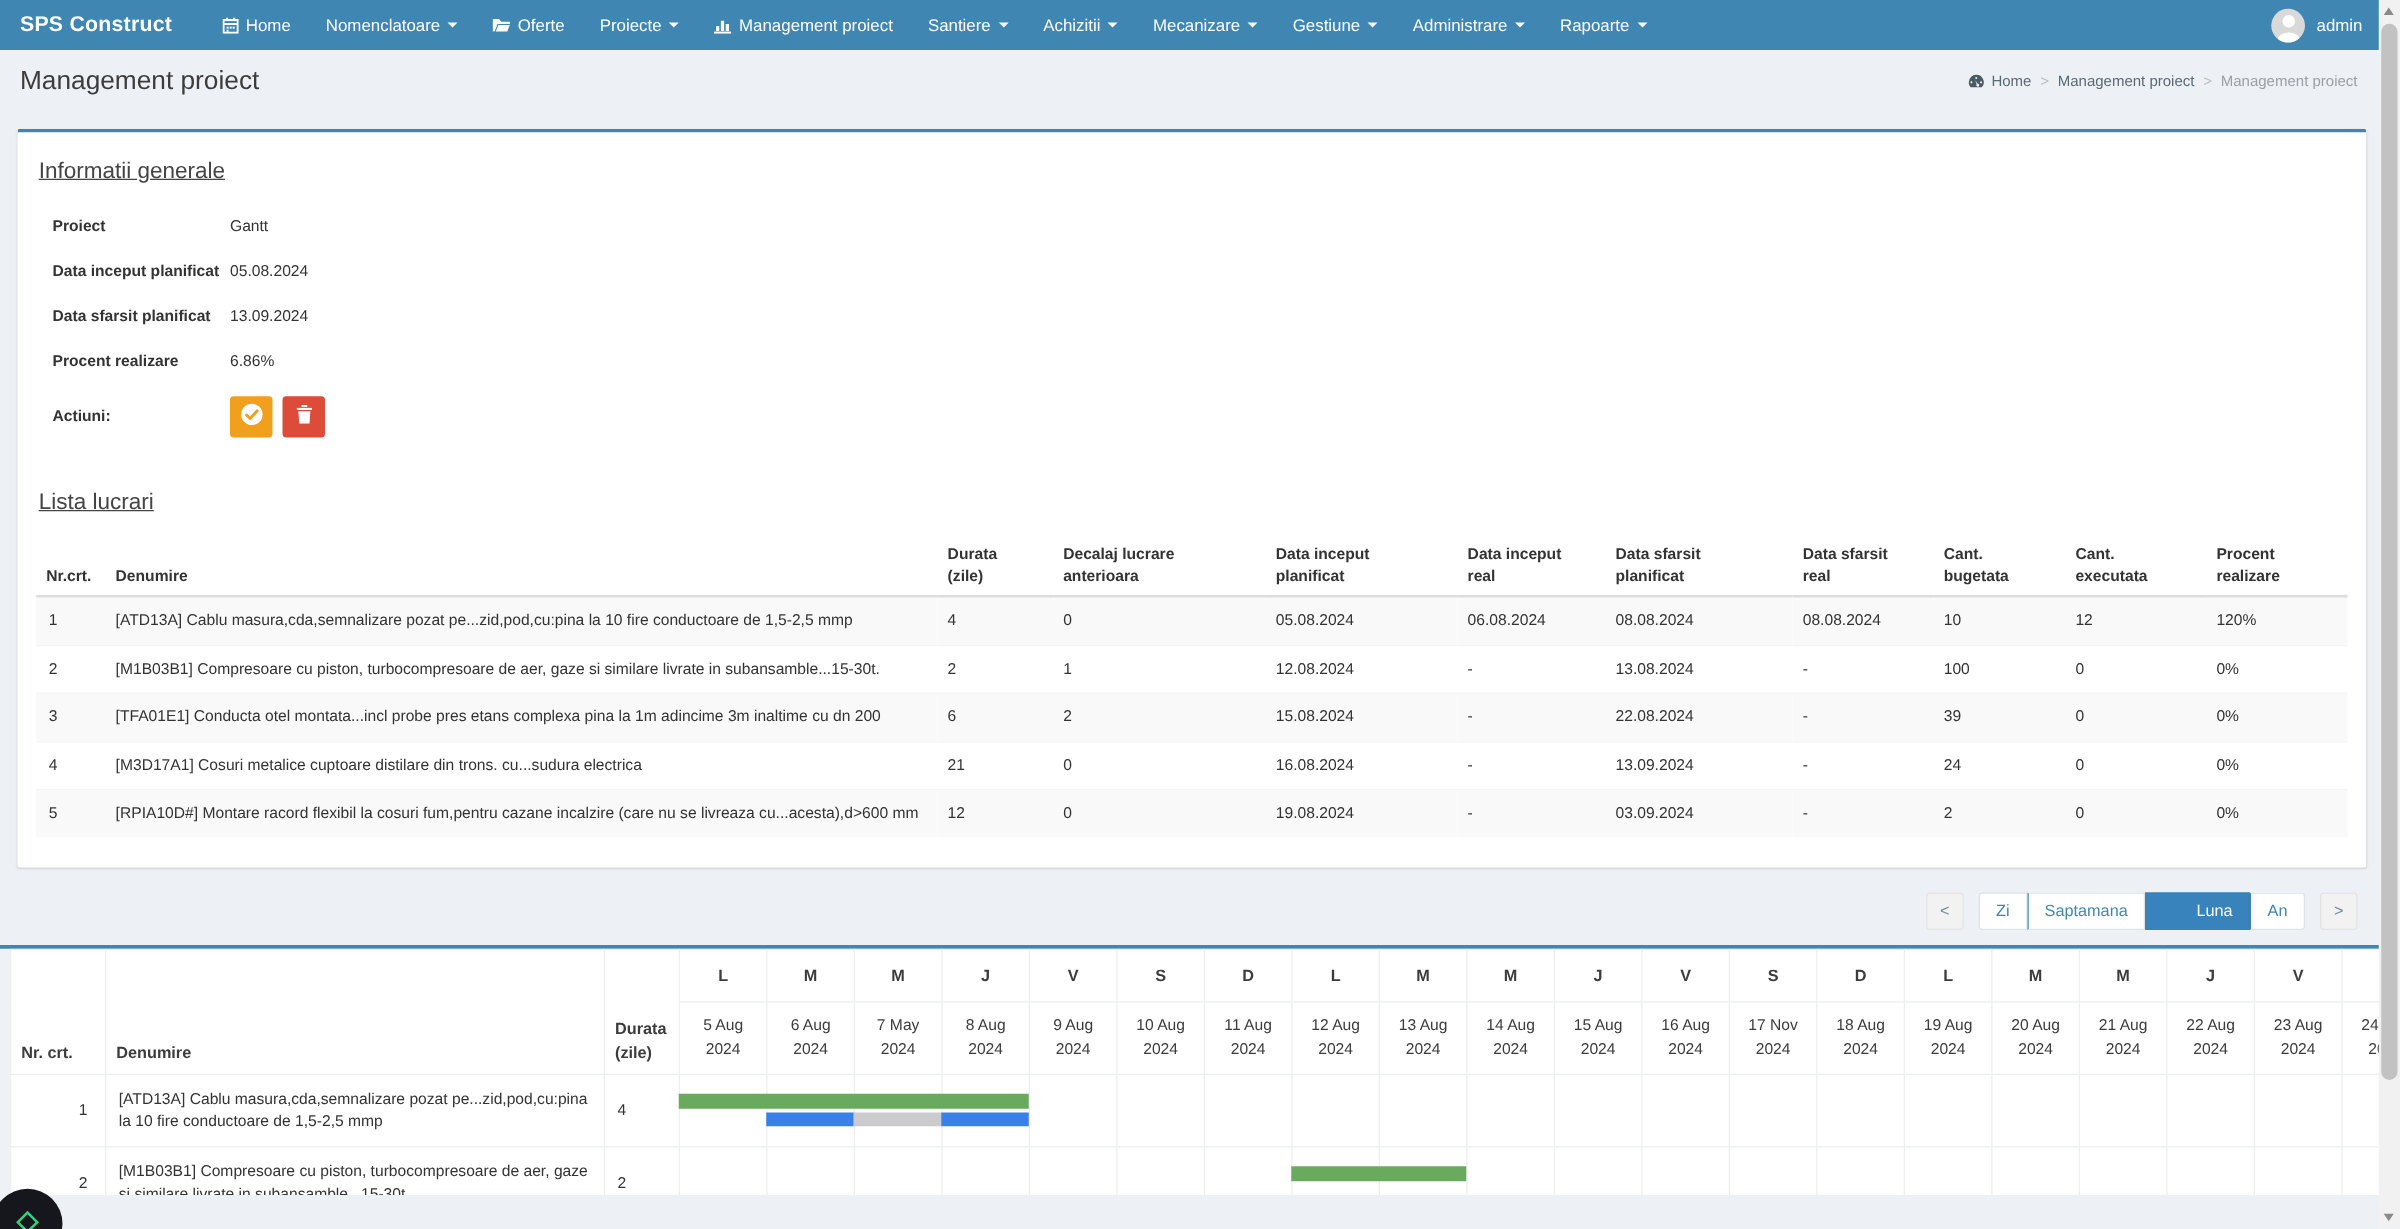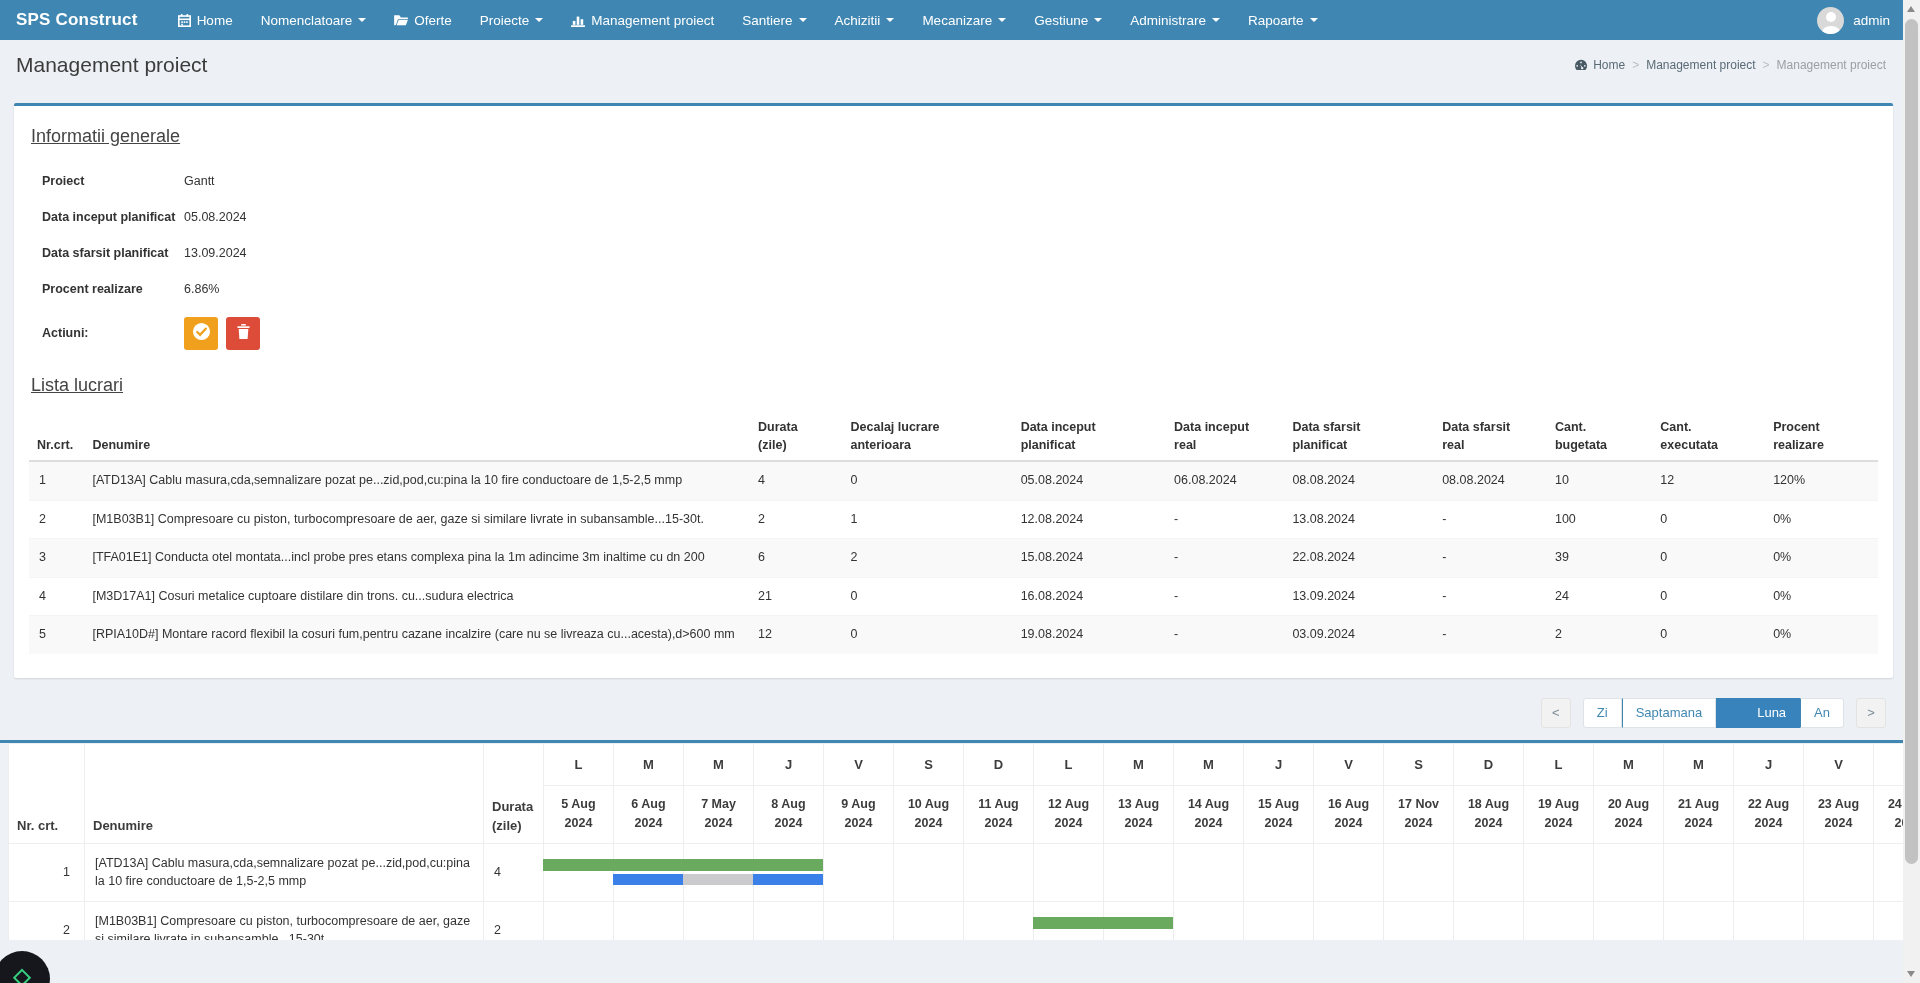--- a/index.html
+++ b/index.html
@@ -34,21 +34,21 @@
   .bc-item { color:#5a6a75; text-decoration:none; display:flex; align-items:center; gap:5px; }
   .bc-active { color:#9aa0a6; }
   .bc-sep { color:#b9bfc4; }
   .bc-icon { display:inline-flex; color:#4a5a64; }
 
   
   .content { padding:14px 27px 0 14px; }
   .card { background:#fff; border-top:3px solid var(--accent); border-radius:2px;
     box-shadow:0 1px 2px rgba(0,0,0,.12); padding:16px 15px 24px 15px; }
   .sec-title { font-size:18px; font-weight:normal; color:#444; margin:4px 0 16px 2px;text-decoration:underline; }
-  .works-title { margin-top:20px; }
+  .works-title { margin-top:36px; }
   .info-fields { }
   .info-row { display:flex; align-items:center; min-height:36px; padding-left:13px; font-size:12.5px; }
   .info-label { width:142px; font-weight:bold; color:#333; flex:none; }
   .info-value { color:#333; }
   .actions-row { margin-top:4px; min-height:44px; }
   .actions { display:flex; gap:8px; }
   .btn-action { width:34px; height:33px; border:none; border-radius:3px; cursor:pointer;
     display:inline-flex; align-items:center; justify-content:center; color:#fff; }
   .btn-orange { background:var(--orange); }
   .btn-orange svg path { stroke:var(--orange); }
@@ -78,21 +78,21 @@
   
   .gantt { margin-top:12px; border-top:3px solid var(--accent);
     background:linear-gradient(to right, #eef2f6 8px, #fff 8px); height:200px; overflow:hidden; }
   .gantt-wrap { position:relative; margin-left:8px; width:1935px; }
   table.gantt-table { border-collapse:collapse; table-layout:fixed; width:1935px; background:#fff; }
   .gantt-table th, .gantt-table td { border:1px solid #eceef0; }
   th.left-h { vertical-align:bottom; text-align:left; padding:6px 8px 8px 8px; font-size:13px;
     font-weight:bold; white-space:pre-line; line-height:1.4; color:#3c3c3c; background:#fff; }
   th.day-letter { height:42px; font-size:13px; font-weight:bold; text-align:center;
     vertical-align:middle; color:#3c3c3c; background:#fff; }
-  th.day-date { height:58px; font-size:12.5px; font-weight:bold; text-align:center;
+  th.day-date { height:58px; font-size:12.5px; font-weight:normal; text-align:center;
     vertical-align:middle; line-height:1.55; color:#3c3c3c; background:#fff; }
   .gantt-table tbody td { height:58px; vertical-align:middle; font-size:12.5px; }
   td.g-nr { text-align:right; padding-right:14px; }
   td.g-den { padding:6px 10px; line-height:1.5; }
   td.g-dur { padding-left:10px; }
   .bar { position:absolute; cursor:pointer; }
 
   
   .fab { position:absolute; left:-6px; top:951px; width:56px; height:56px; border-radius:50%;
     background:#16161d; cursor:pointer; z-index:8; }

